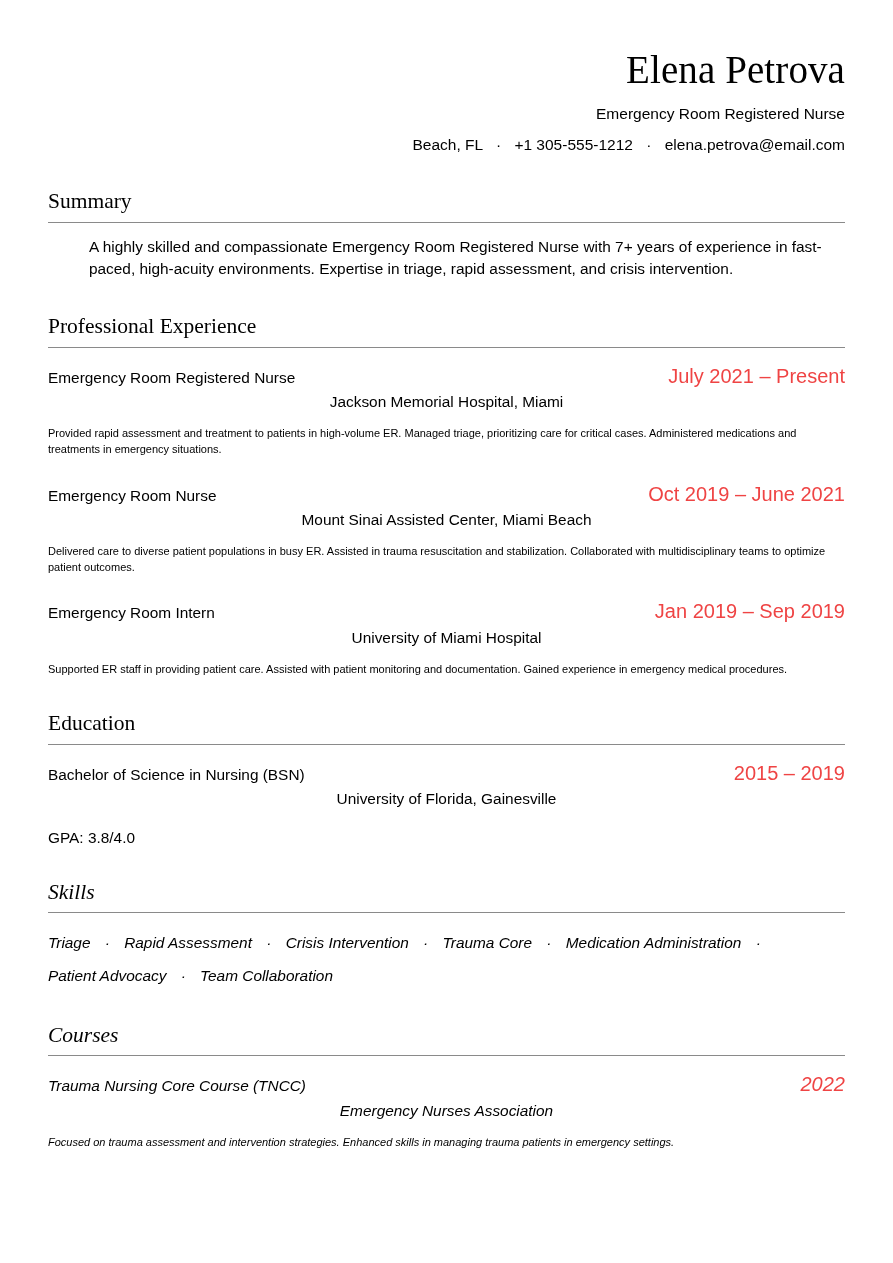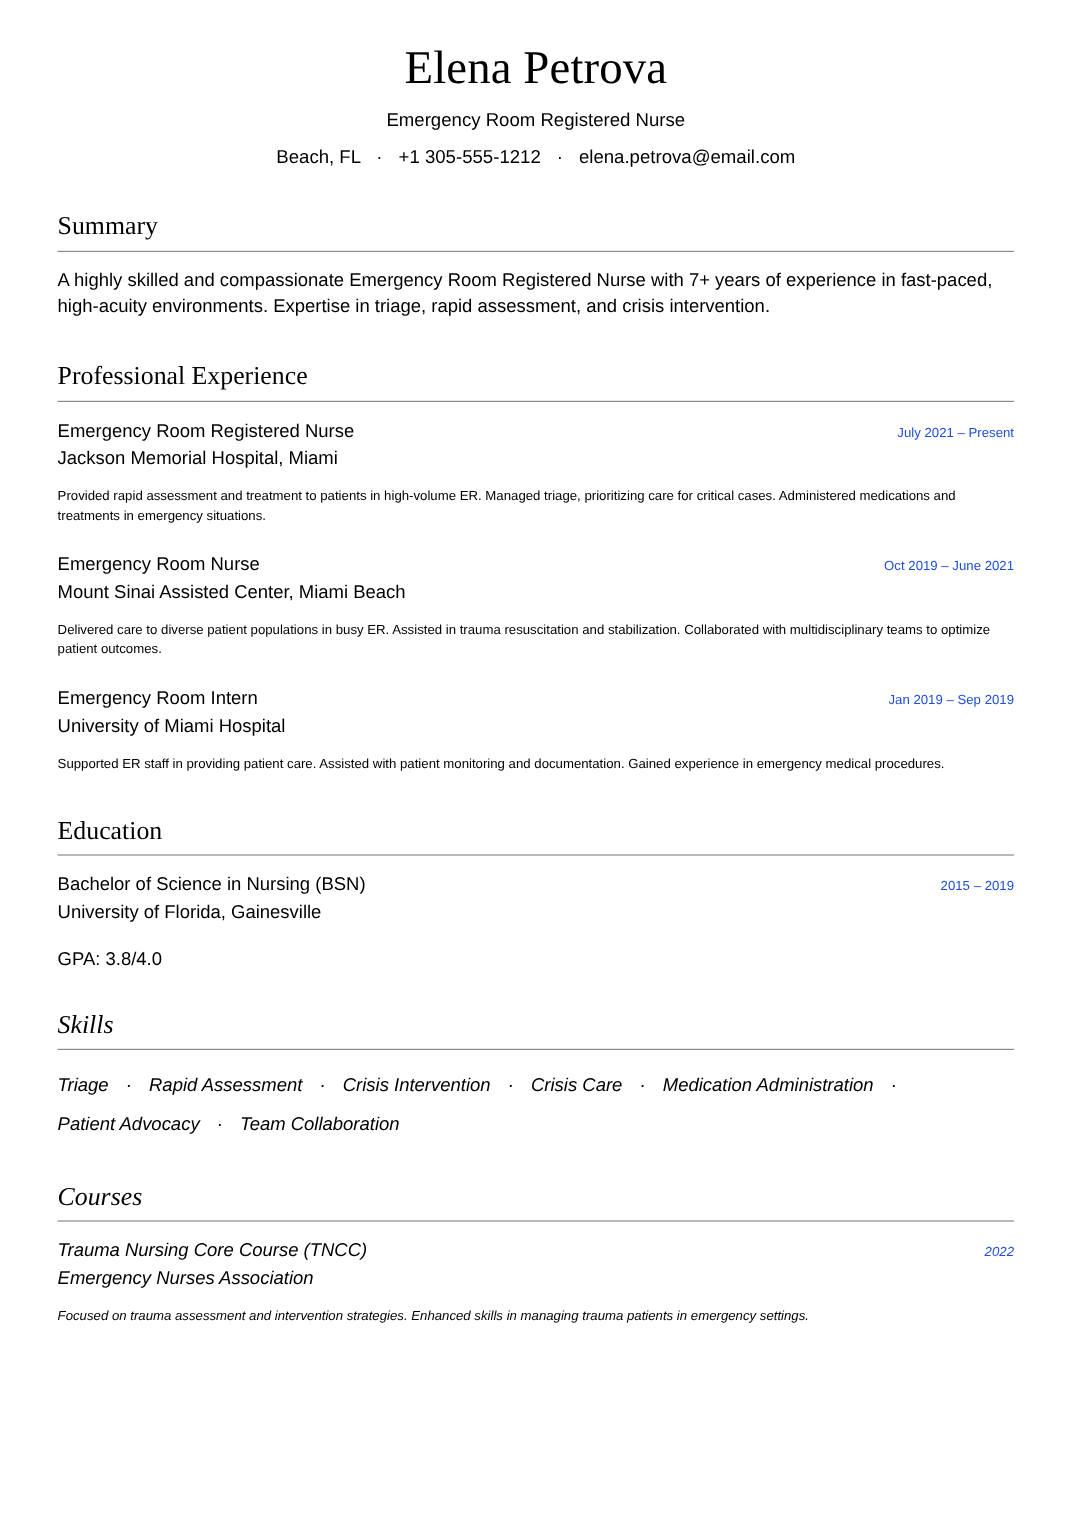--- a/index.html
+++ b/index.html
@@ -20,22 +20,22 @@
     width: 893px;
     height: 1263px;
     box-sizing: border-box;
     padding: 0 48px;
     position: relative;
     overflow: hidden;
   }
 
   
   .header {
-    text-align: center;
-    padding-top: 35px;
+    text-align: right;
+    padding-top: 48px;
   }
   .name {
     font-family: "Liberation Serif", serif;
     font-size: 39px;
     font-weight: 400;
     line-height: 1.12;
     letter-spacing: 0.1px;
     margin: 0;
     color: #000;
   }
@@ -84,20 +84,21 @@
     margin: 0;
   }
 
   
   .body-text {
     font-size: 15.4px;
     line-height: 1.44;
     margin-top: 13px;
     color: #000;
     text-align: left;
+    margin-left: 41px;
   }
 
   
   .entry {
     margin-top: 15px;
   }
   .entry + .entry {
     margin-top: 23px;
   }
   .entry-head {
@@ -105,32 +106,33 @@
     justify-content: space-between;
     align-items: baseline;
     gap: 18px;
   }
   .entry-title {
     font-size: 15.4px;
     line-height: 1.36;
     color: #000;
   }
   .entry-date {
-    font-size: 11px;
+    font-size: 20px;
     line-height: 1.36;
-    color: #1d4ed8;
+    color: #ef4444;
     white-space: nowrap;
     text-align: right;
     flex: none;
   }
   .entry-org {
     font-size: 15.4px;
     line-height: 1.36;
     color: #000;
     margin-top: 2px;
+    text-align: center;
   }
   .entry-desc {
     font-size: 11px;
     line-height: 1.44;
     color: #000;
     margin-top: 13px;
   }
   .entry-note {
     font-size: 15.4px;
     line-height: 1.44;
@@ -225,21 +227,21 @@
   <div class="section tight">
     <h2 class="section-title">Skills</h2>
     <hr class="rule">
     <div class="skills">
       <span class="skill">Triage</span>
       <span class="sep">·</span>
       <span class="skill">Rapid Assessment</span>
       <span class="sep">·</span>
       <span class="skill">Crisis Intervention</span>
       <span class="sep">·</span>
-      <span class="skill">Crisis Care</span>
+      <span class="skill">Trauma Core</span>
       <span class="sep">·</span>
       <span class="skill">Medication Administration</span>
       <span class="sep">·</span>
       <span class="skill">Patient Advocacy</span>
       <span class="sep">·</span>
       <span class="skill">Team Collaboration</span>
     </div>
   </div>
 
   <div class="section tight">

